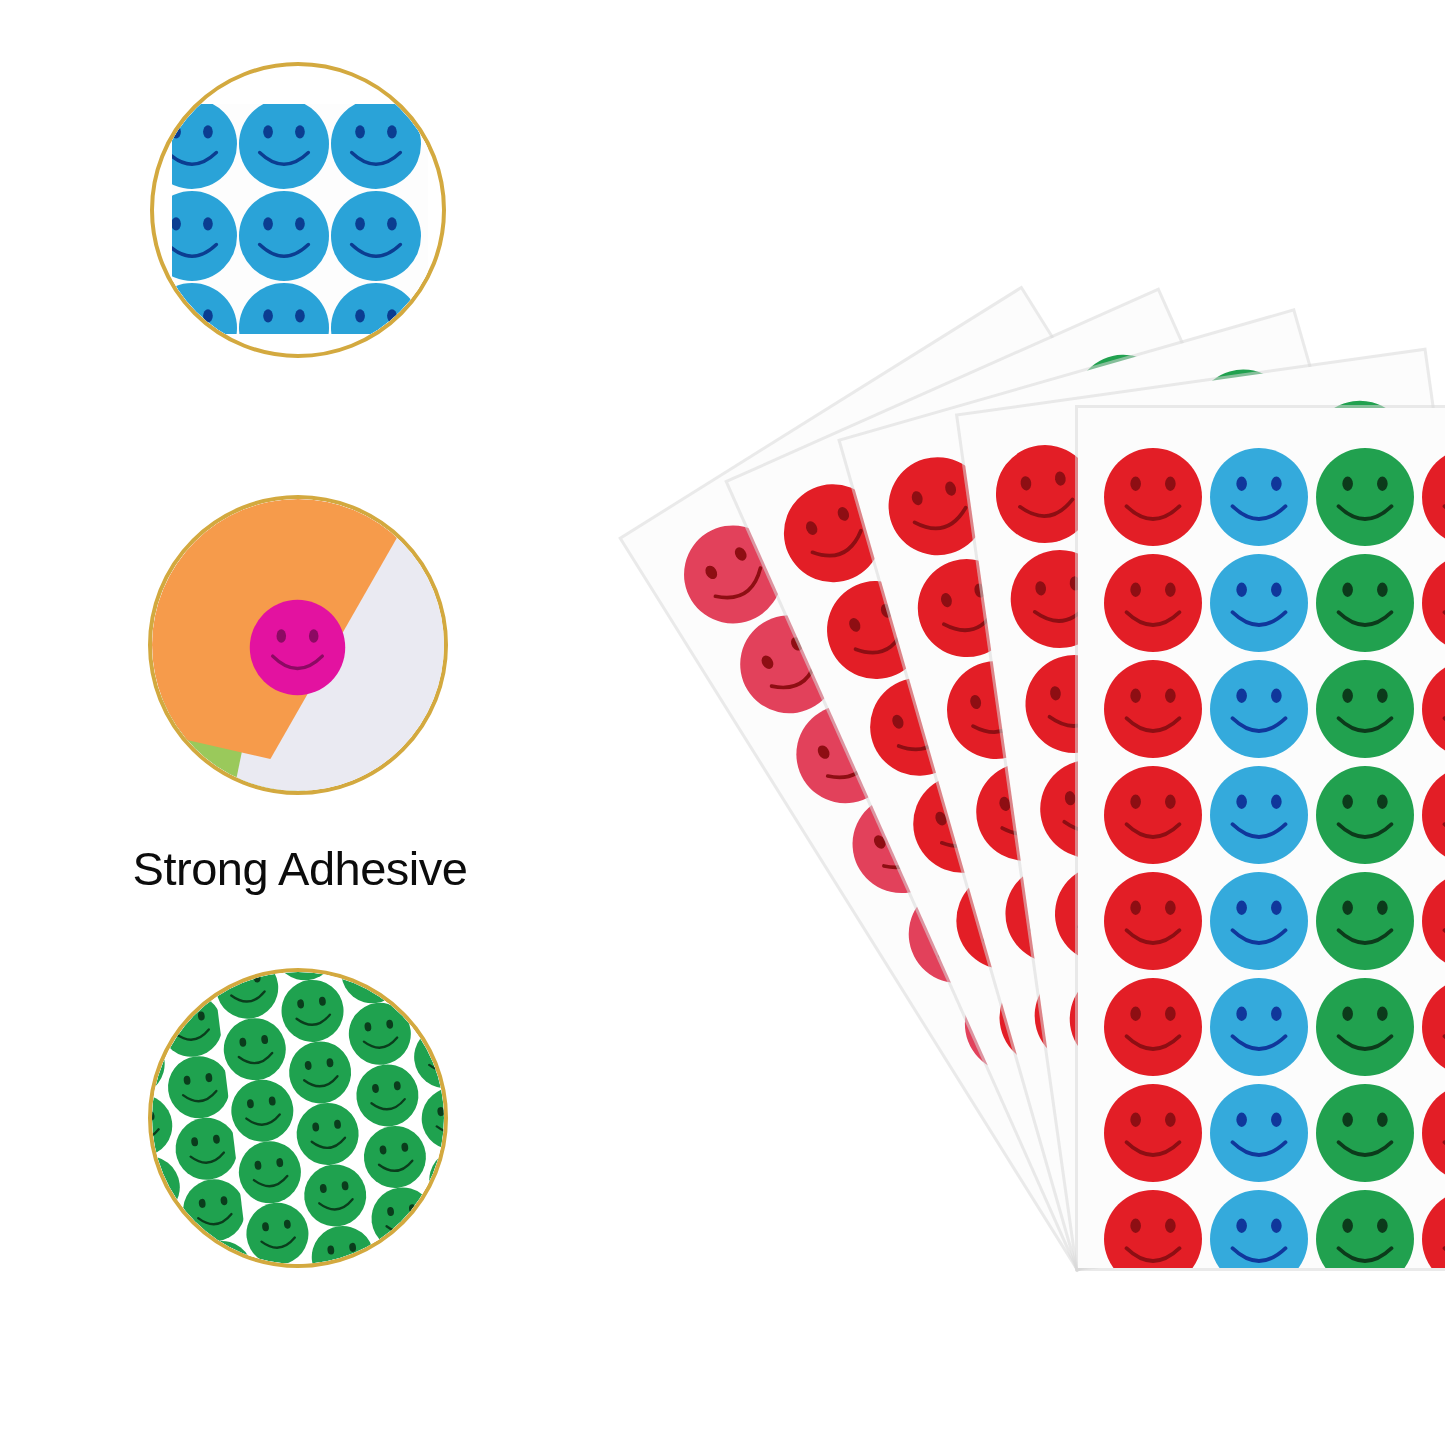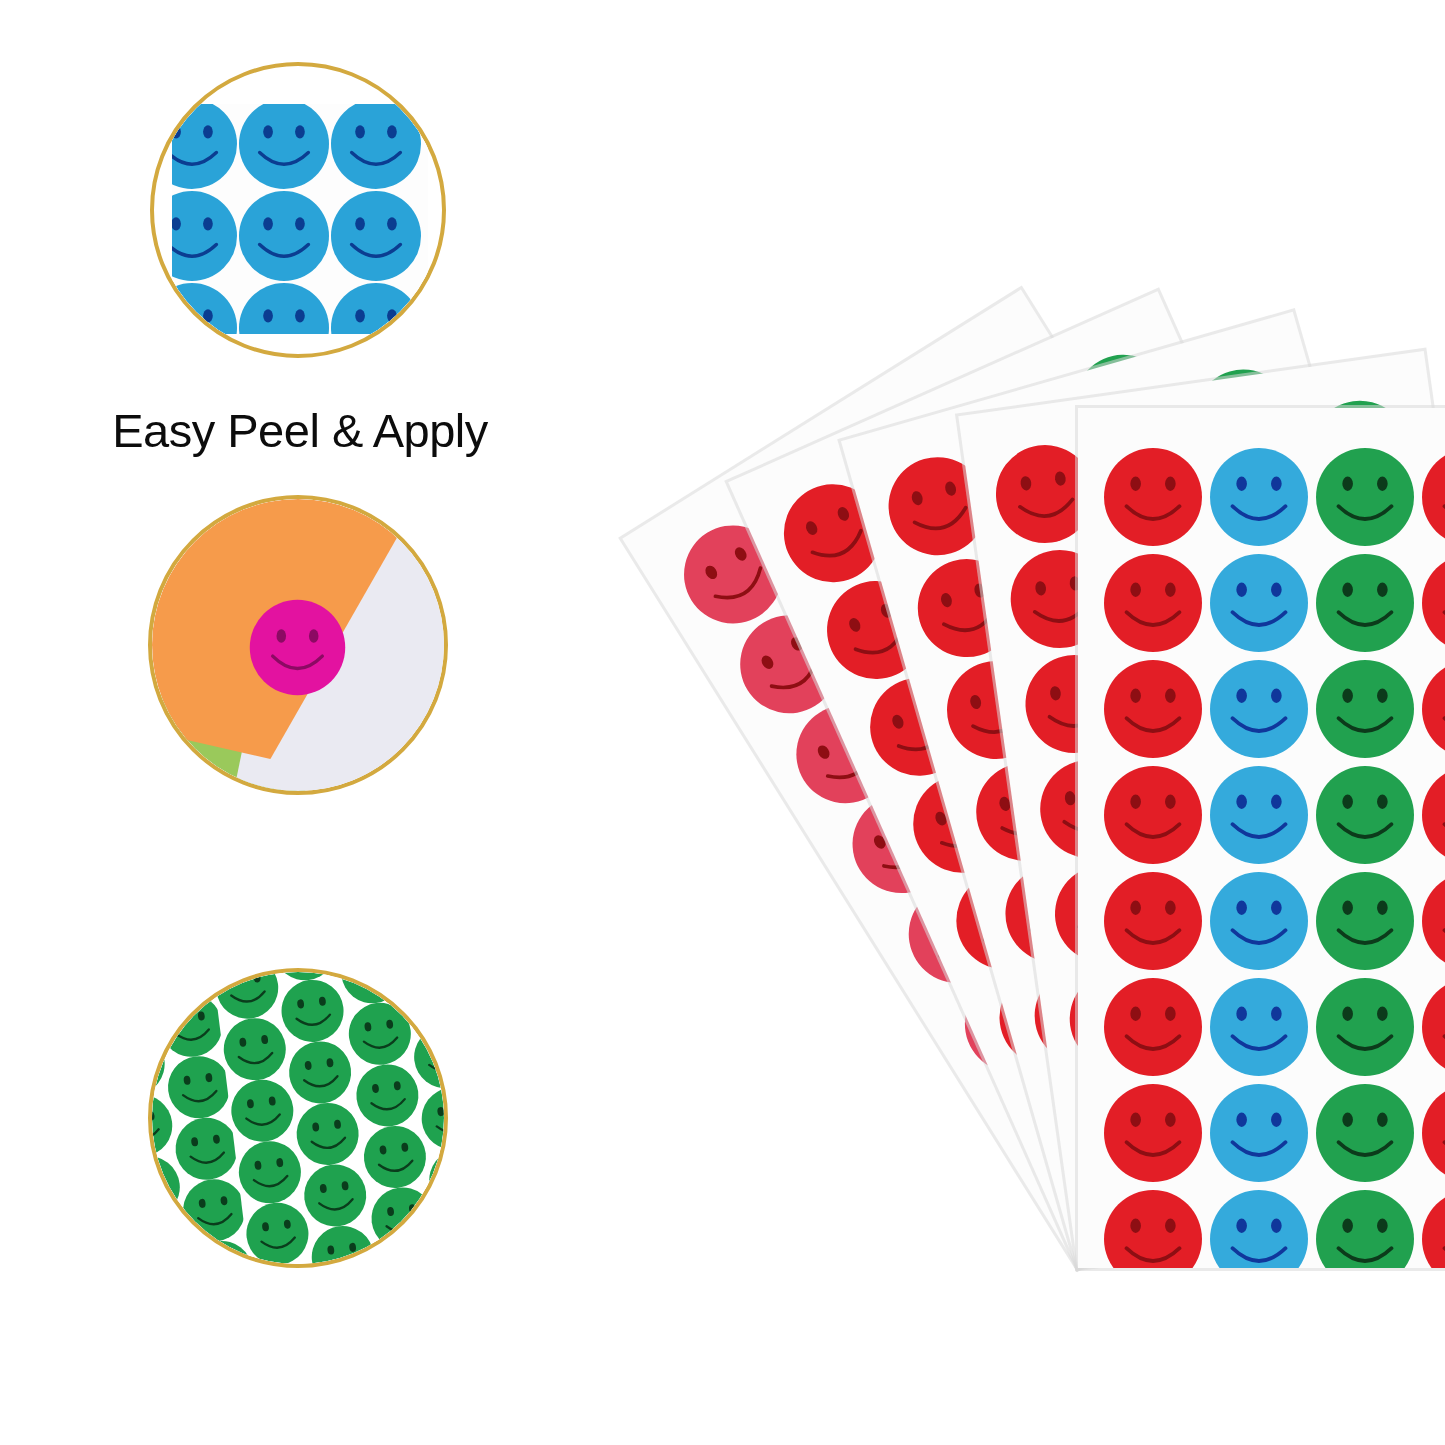--- a/index.html
+++ b/index.html
@@ -1101,21 +1101,20 @@
                       <ellipse cx="-17" cy="-13" rx="5.2" ry="7" fill="#0B3D91"></ellipse>
                       <ellipse cx="17" cy="-13" rx="5.2" ry="7" fill="#0B3D91"></ellipse>
                       <path d="M -26 9 Q 0 34 26 9" fill="none" stroke="#0B3D91" stroke-width="3.6" stroke-linecap="round"></path>
                     </g>
                   </g>
               </svg>
             </div>
           </div>
         </div>
       </div>
-      <div class="caption">Easy Peel &amp; Apply</div>
     </div>
 
     <div class="feature f2">
       <div class="circle-wrap">
         <div class="ring">
           <div class="inner">
             <div class="c2-bg"></div>
             <div class="c2-green"></div>
             <div class="c2-white"></div>
             <div class="c2-orange"></div>
@@ -1123,20 +1122,21 @@
               <svg viewBox="-55 -55 110 110" width="105" height="105">
                 <circle cx="0" cy="0" r="50" fill="#E312A0"></circle>
                 <ellipse cx="-17" cy="-12" rx="5" ry="7" fill="#8C0A63"></ellipse>
                 <ellipse cx="17" cy="-12" rx="5" ry="7" fill="#8C0A63"></ellipse>
                 <path d="M -26 9 Q 0 35 26 9" fill="none" stroke="#8C0A63" stroke-width="3.6" stroke-linecap="round"></path>
               </svg>
             </div>
           </div>
         </div>
       </div>
+      <div class="caption">Strong Adhesive</div>
     </div>
 
     <div class="feature f3">
       <div class="circle-wrap">
         <div class="ring">
           <div class="inner">
             <svg viewBox="0 0 300 300" width="300" height="300">
               <rect x="0" y="0" width="300" height="300" fill="#FFFFFF"></rect>
               <g id="c3grid">
                   <g transform="rotate(-7 150 150) translate(-36,0)">

